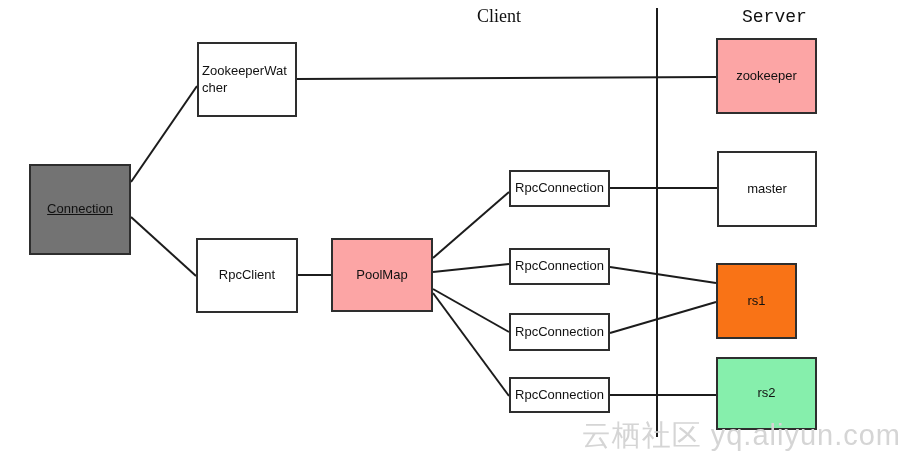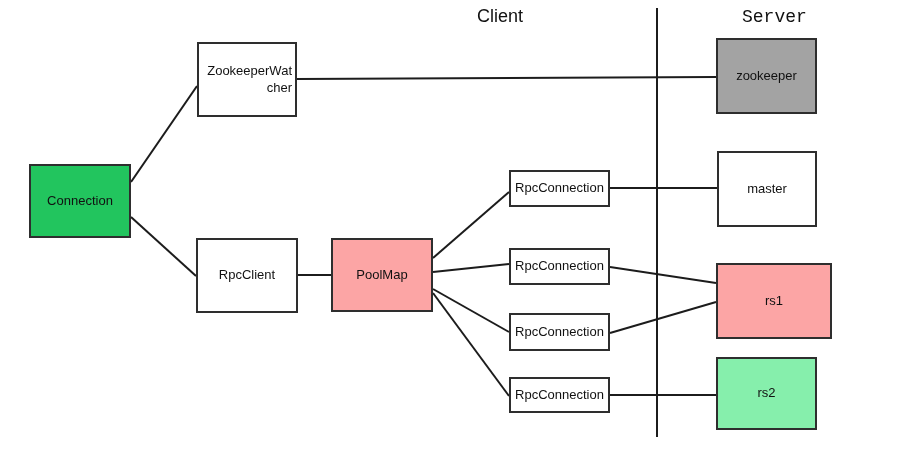--- a/index.html
+++ b/index.html
@@ -22,21 +22,21 @@
     z-index: 1;
   }
   .node {
     position: absolute;
     box-sizing: border-box;
     background: #ffffff;
     border: 2px solid #2e2e2e;
     display: flex;
     align-items: center;
     justify-content: center;
-    text-align: right;
+    text-align: left;
     font-size: 13px;
     line-height: 1.3;
     color: #111111;
     padding: 2px 3px;
     overflow-wrap: anywhere;
     z-index: 2;
   }
   .section-label {
     position: absolute;
     font-size: 18px;
@@ -69,21 +69,21 @@
       <line x1="433" y1="258" x2="509" y2="192" stroke="#1c1c1c" stroke-width="2"></line>
       <line x1="433" y1="272" x2="509" y2="264" stroke="#1c1c1c" stroke-width="2"></line>
       <line x1="433" y1="289" x2="509" y2="332" stroke="#1c1c1c" stroke-width="2"></line>
       <line x1="433" y1="293" x2="509" y2="396" stroke="#1c1c1c" stroke-width="2"></line>
       <line x1="610" y1="188" x2="717" y2="188" stroke="#1c1c1c" stroke-width="2"></line>
       <line x1="610" y1="267" x2="716" y2="283" stroke="#1c1c1c" stroke-width="2"></line>
       <line x1="610" y1="333" x2="716" y2="302" stroke="#1c1c1c" stroke-width="2"></line>
       <line x1="610" y1="395" x2="716" y2="395" stroke="#1c1c1c" stroke-width="2"></line>
     </svg>
   <div id="nodes-layer">
-      <div class="node" style="left: 29px; top: 164px; width: 102px; height: 74px; border-color: rgb(46, 46, 46); background: #22c55e; color: rgb(17, 17, 17);">
+      <div class="node" style="left: 29px; top: 164px; width: 102px; height: 91px; border-color: rgb(46, 46, 46); background: #737373; color: rgb(17, 17, 17); text-decoration: underline;">
         <span>Connection</span>
       </div>
       <div class="node" style="left: 197px; top: 42px; width: 100px; height: 75px; border-color: rgb(46, 46, 46); background: rgb(255, 255, 255); color: rgb(17, 17, 17);">
         <span>ZookeeperWatcher</span>
       </div>
       <div class="node" style="left: 196px; top: 238px; width: 102px; height: 75px; border-color: rgb(46, 46, 46); background: rgb(255, 255, 255); color: rgb(17, 17, 17);">
         <span>RpcClient</span>
       </div>
       <div class="node" style="left: 331px; top: 238px; width: 102px; height: 74px; border-color: rgb(46, 46, 46); background: #fca5a5; color: rgb(17, 17, 17);">
         <span>PoolMap</span>
@@ -93,28 +93,29 @@
       </div>
       <div class="node" style="left: 509px; top: 248px; width: 101px; height: 37px; border-color: rgb(46, 46, 46); background: rgb(255, 255, 255); color: rgb(17, 17, 17);">
         <span>RpcConnection</span>
       </div>
       <div class="node" style="left: 509px; top: 313px; width: 101px; height: 38px; border-color: rgb(46, 46, 46); background: rgb(255, 255, 255); color: rgb(17, 17, 17);">
         <span>RpcConnection</span>
       </div>
       <div class="node" style="left: 509px; top: 377px; width: 101px; height: 36px; border-color: rgb(46, 46, 46); background: rgb(255, 255, 255); color: rgb(17, 17, 17);">
         <span>RpcConnection</span>
       </div>
-      <div class="node" style="left: 716px; top: 38px; width: 101px; height: 76px; border-color: rgb(46, 46, 46); background: #a3a3a3; color: rgb(17, 17, 17);">
+      <div class="node" style="left: 716px; top: 38px; width: 101px; height: 76px; border-color: rgb(46, 46, 46); background: #fca5a5; color: rgb(17, 17, 17);">
         <span>zookeeper</span>
       </div>
       <div class="node" style="left: 717px; top: 151px; width: 100px; height: 76px; border-color: rgb(46, 46, 46); background: rgb(255, 255, 255); color: rgb(17, 17, 17);">
         <span>master</span>
       </div>
-      <div class="node" style="left: 716px; top: 263px; width: 116px; height: 76px; border-color: rgb(46, 46, 46); background: #fca5a5; color: rgb(17, 17, 17);">
+      <div class="node" style="left: 716px; top: 263px; width: 81px; height: 76px; border-color: rgb(46, 46, 46); background: #f97316; color: rgb(17, 17, 17);">
         <span>rs1</span>
       </div>
       <div class="node" style="left: 716px; top: 357px; width: 101px; height: 73px; border-color: rgb(46, 46, 46); background: #86efac; color: rgb(17, 17, 17);">
         <span>rs2</span>
       </div>
     </div>
-  <div class="section-label" id="label-client" style="left: 477px; top: 6px;">Client</div>
+  <div class="section-label" id="label-client" style="left: 477px; top: 6px; font-family: Liberation Serif, serif;">Client</div>
   <div class="section-label" id="label-server" style="left: 742px; top: 7px; font-family: Liberation Mono, monospace;">Server</div>
+  <div class="watermark" style="color: rgb(213, 213, 213);">云栖社区 yq.aliyun.com</div>
 </div>
 
 </body></html>

